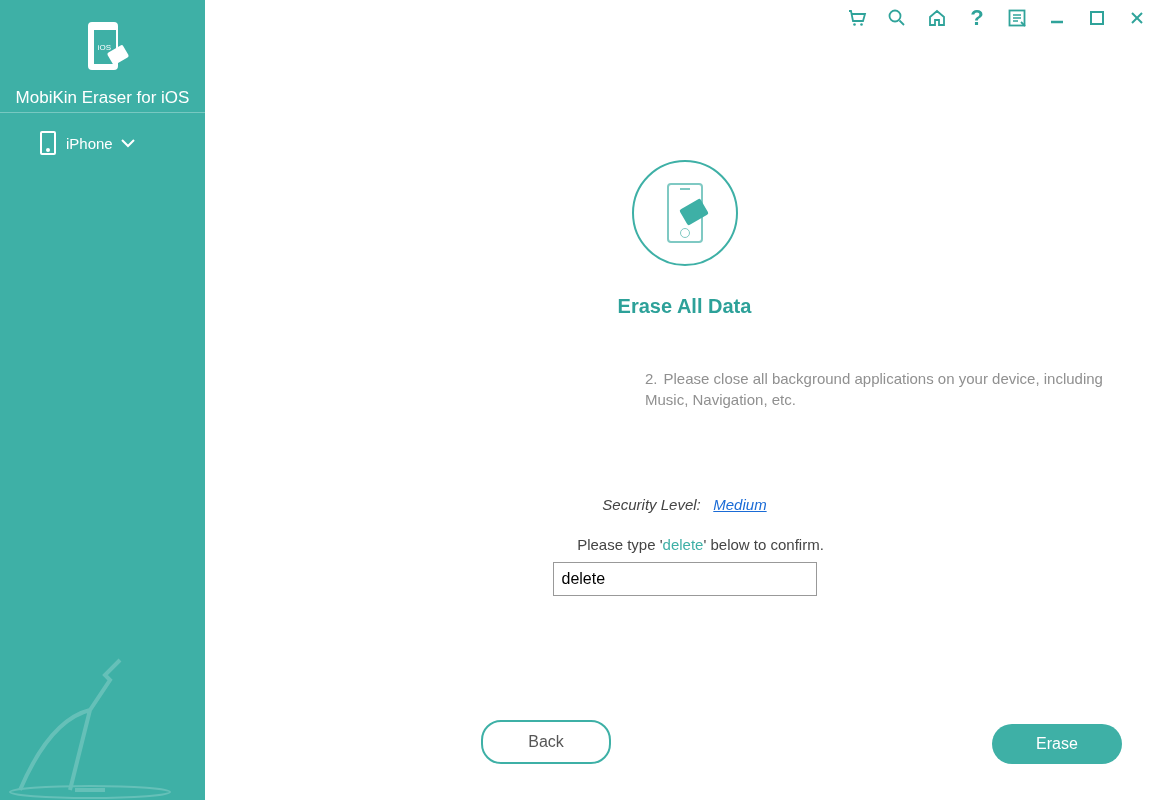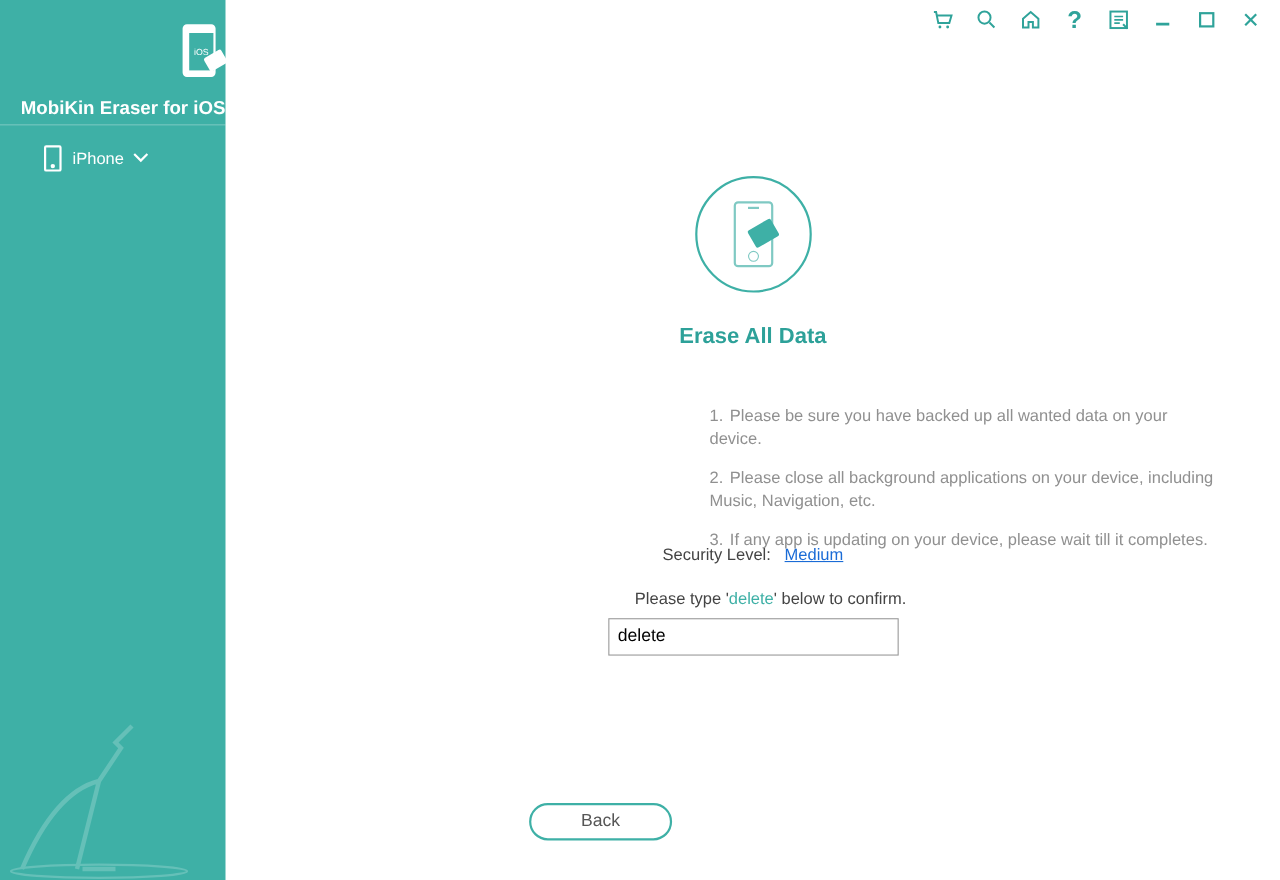--- a/index.html
+++ b/index.html
@@ -1,25 +1,25 @@
 <!DOCTYPE html>
 <html><head>
   <meta charset="utf-8">
   <style>
     * { box-sizing: border-box; margin: 0; padding: 0; }
     body { font-family: Arial, sans-serif; background: #fff; width: 1164px; height: 800px; overflow: hidden; position: relative; }
     
     .sidebar { position: absolute; left: 0; top: 0; width: 205px; height: 800px; background: #3eb0a6; }
     
-    .logo-area { padding-top: 20px; text-align: right; }
+    .logo-area { padding-top: 20px; text-align: center; }
     .logo-icon { display: inline-block; width: 48px; height: 58px; position: relative; }
     .logo-phone { width: 30px; height: 48px; border: 2px solid #fff; border-radius: 4px; background: #fff; position: absolute; left: 9px; top: 2px; }
     .logo-phone-screen { width: 22px; height: 34px; background: #3eb0a6; position: absolute; left: 4px; top: 6px; color: #fff; font-size: 8px; display: flex; align-items: center; justify-content: center; }
     .logo-eraser { position: absolute; width: 18px; height: 14px; background: #fff; transform: rotate(-30deg); right: 0; top: 28px; border-radius: 2px; }
-    .app-title { color: #fff; font-size: 17px; font-weight: bold; margin-top: 6px; }
+    .app-title { color: #fff; font-size: 17px; font-weight: normal; margin-top: 6px; }
     
     .sidebar-separator { height: 1px; background: rgba(255,255,255,0.3); margin: 4px 0 0 0; }
     
     .device-selector { display: flex; align-items: center; padding: 18px 0 18px 40px; cursor: pointer; text-align: right; }
     .device-phone-icon { width: 16px; height: 24px; border: 2px solid #fff; border-radius: 2px; margin-right: 10px; position: relative; }
     .device-phone-icon::after { content: ''; position: absolute; width: 4px; height: 4px; border-radius: 50%; background: #fff; bottom: 1px; left: 50%; transform: translateX(-50%); }
     .device-label { color: #fff; font-size: 15px; margin-right: 8px; }
     
     .sidebar-bg-decor { position: absolute; bottom: 0; left: 0; width: 205px; height: 180px; opacity: 0.2; }
     
@@ -33,29 +33,29 @@
     .center-phone::before { content: ''; position: absolute; top: 3px; left: 50%; transform: translateX(-50%); width: 10px; height: 2px; background: #7fc9c3; }
     .center-phone::after { content: ''; position: absolute; bottom: 3px; left: 50%; transform: translateX(-50%); width: 8px; height: 8px; border-radius: 50%; border: 1px solid #7fc9c3; }
     .center-eraser { position: absolute; width: 24px; height: 18px; background: #3eb0a6; transform: rotate(-30deg); top: 40%; left: 48%; border-radius: 2px; }
     
     .main-title { position: absolute; left: 50%; transform: translateX(-50%); top: 295px; color: #2da199; font-size: 20px; font-weight: bold; }
     
     .instructions { position: absolute; left: 440px; right: 60px; top: 368px; color: #909090; font-size: 15px; }
     .instructions li { list-style: none; margin-bottom: 14px; line-height: 1.4; }
     .num-prefix { display: inline; margin-right: 6px; }
     
-    .security-line { position: absolute; left: 50%; transform: translateX(-50%); top: 496px; font-size: 15px; color: #444; white-space: nowrap; }
+    .security-line { position: absolute; left: 50%; transform: translateX(-50%); top: 496px; font-size: 15px; color: #444; white-space: nowrap; font-style: italic; }
     .security-link { color: #1a6bd6; text-decoration: underline; cursor: pointer; }
     
     .confirm-line { position: absolute; left: 50%; transform: translateX(-50%); top: 536px; font-size: 15px; color: #444; white-space: nowrap; margin-left: 16px; }
     .confirm-word { color: #3eb0a6; }
     
     .confirm-input { position: absolute; left: 50%; transform: translateX(-50%); top: 562px; width: 264px; height: 34px; border: 1px solid #999; font-size: 16px; padding: 0 8px; outline: none; font-family: Arial, sans-serif; }
     
-    .btn-back { position: absolute; left: 276px; bottom: 36px; width: 130px; height: 34px; border-radius: 20px; border: 2px solid #3eb0a6; background: #fff; color: #565656; font-size: 16px; cursor: pointer; }
+    .btn-back { position: absolute; left: 276px; bottom: 36px; width: 130px; height: 44px; border-radius: 20px; border: 2px solid #3eb0a6; background: #fff; color: #565656; font-size: 16px; cursor: pointer; }
     .btn-erase { position: absolute; right: 42px; bottom: 36px; width: 130px; height: 40px; border-radius: 20px; border: none; background: #3eb0a6; color: #fff; font-size: 16px; cursor: pointer; }
   </style>
 </head>
 <body>
 
 <div class="sidebar">
   <div class="logo-area">
     <div class="logo-icon">
       <div class="logo-phone">
         <div class="logo-phone-screen">iOS</div>
@@ -131,31 +131,30 @@
 
 <div class="main">
   <div class="center-icon-container">
     <div class="center-phone"></div>
     <div class="center-eraser"></div>
   </div>
 
   <div class="main-title">Erase All Data</div>
 
   <ul class="instructions">
-    <li><span class="num-prefix">1.</span><span>Please be sure you have backed up all wanted data on your device.</span></li>
     <li><span class="num-prefix">2.</span><span>Please close all background applications on your device, including Music, Navigation, etc.</span></li>
-    <li><span class="num-prefix">3.</span><span>If any app is updating on your device, please wait till it completes.</span></li>
   </ul>
 
   <div class="security-line">
     <span>Security Level:</span>
     <span>&nbsp;</span>
     <span class="security-link">Medium</span>
   </div>
 
   <div class="confirm-line">
     <span>Please type '</span><span class="confirm-word">delete</span><span>' below to confirm.</span>
   </div>
 
   <input type="text" class="confirm-input" value="delete" style="">
 
   <button class="btn-back">Back</button>
+  <button class="btn-erase">Erase</button>
 </div>
 
 </body></html>

